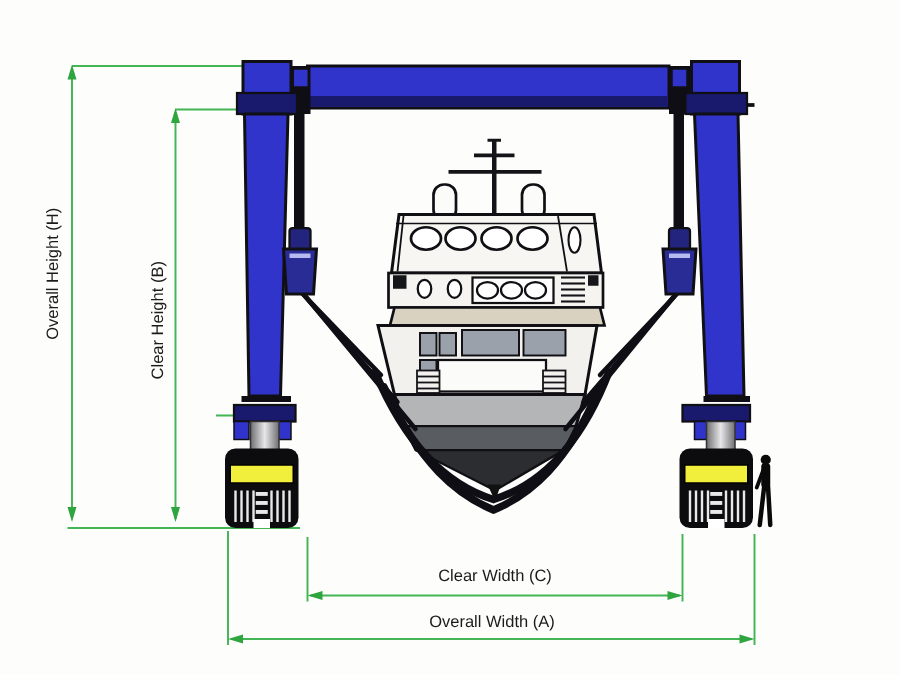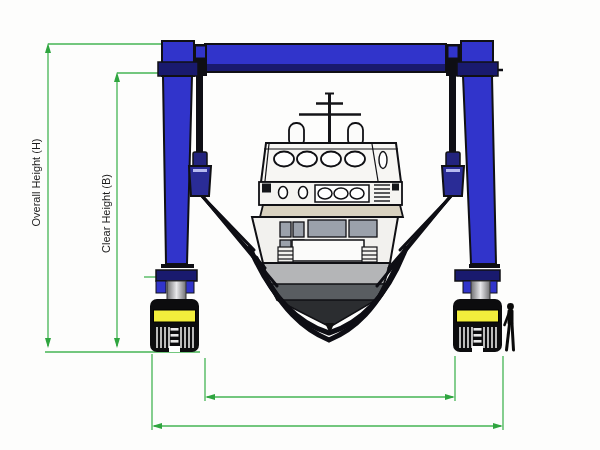--- a/index.html
+++ b/index.html
@@ -261,13 +261,15 @@
       <circle cx="510.5" cy="306.5" r="3.4" stroke="none"></circle>
       <rect x="507.5" y="309" width="6" height="16" rx="2" stroke="none"></rect>
       <line x1="509" y1="313" x2="504.5" y2="325" stroke-width="2.5" stroke-linecap="round"></line>
       <line x1="509.5" y1="324" x2="506.5" y2="350" stroke-width="3" stroke-linecap="round"></line>
       <line x1="512" y1="324" x2="513.5" y2="350" stroke-width="3" stroke-linecap="round"></line>
     </g>
   </svg>
 
   <div class="dim-label vert" style="left:-29px;top:175px;width:130px;">Overall Height (H)</div>
   <div class="dim-label vert" style="left:41px;top:206px;width:130px;">Clear Height (B)</div>
+  <div class="dim-label" style="left:255px;top:377px;width:150px;">Clear Width (C)</div>
+  <div class="dim-label" style="left:253px;top:408px;width:150px;">Overall Width (A)</div>
 </div>
 
 </body></html>

